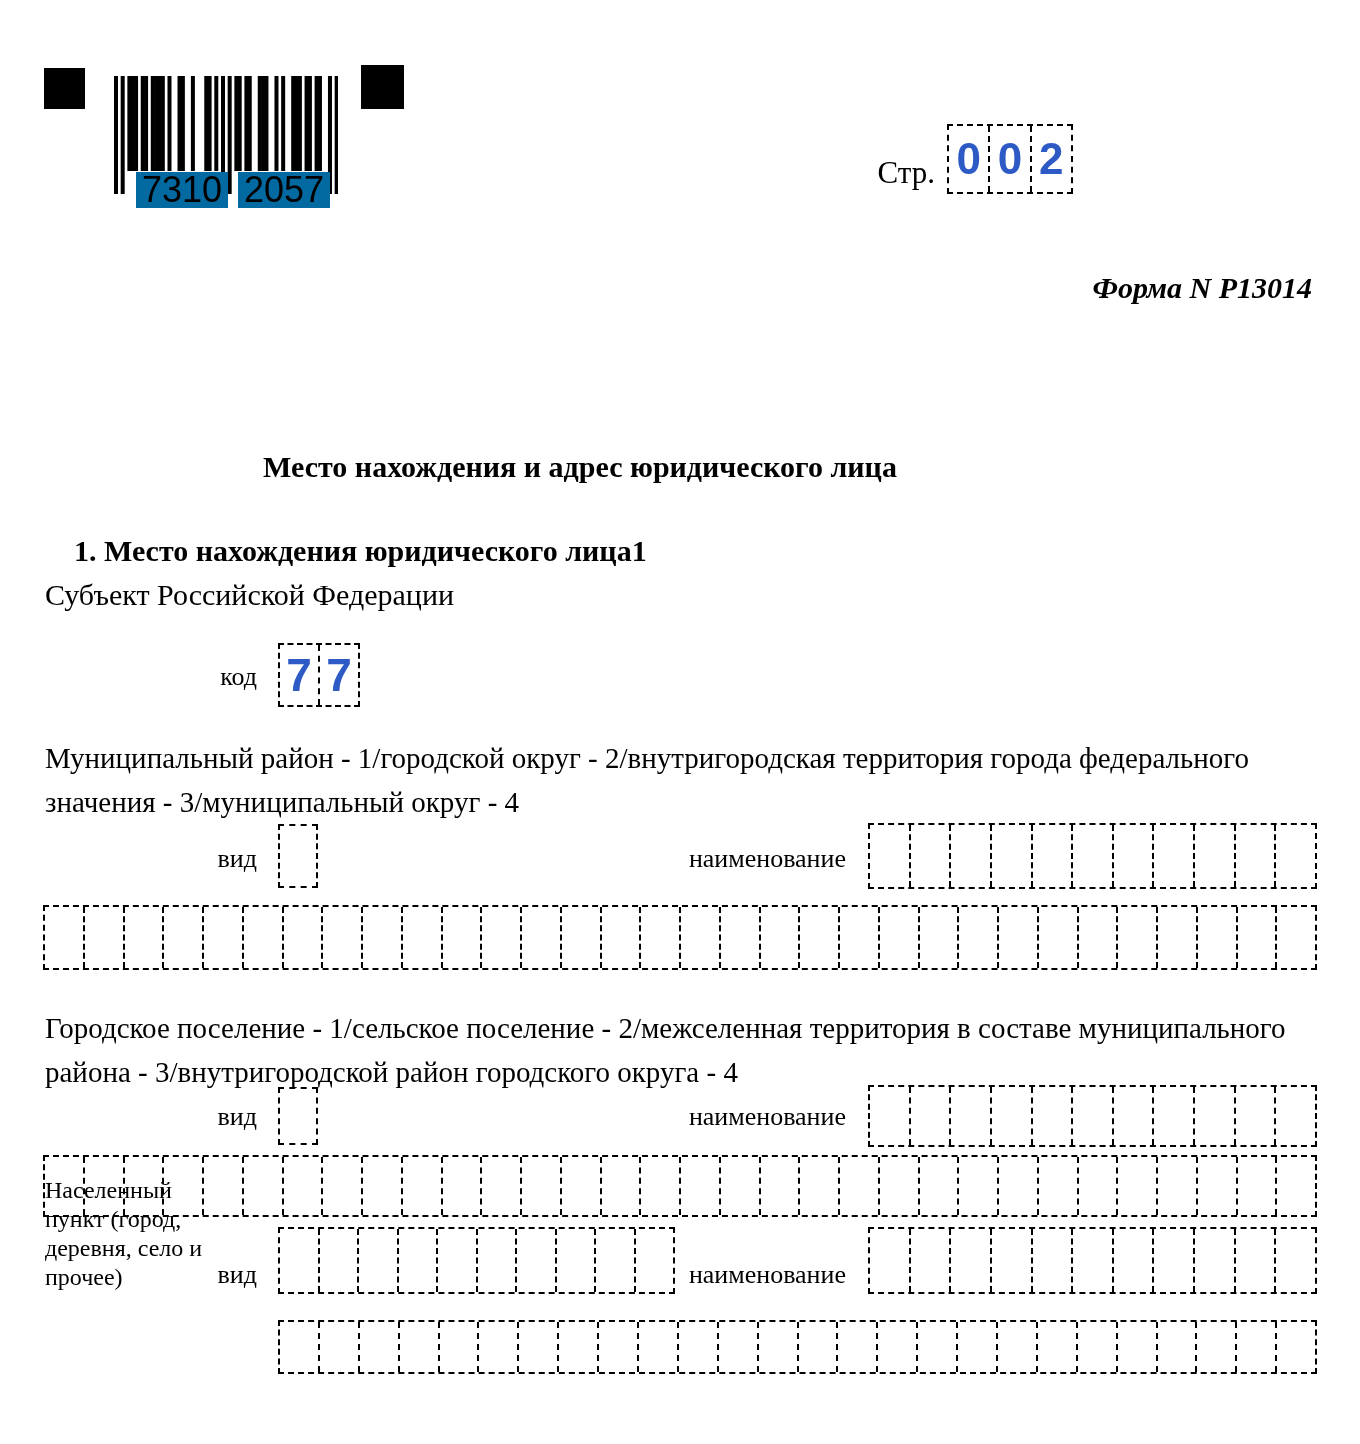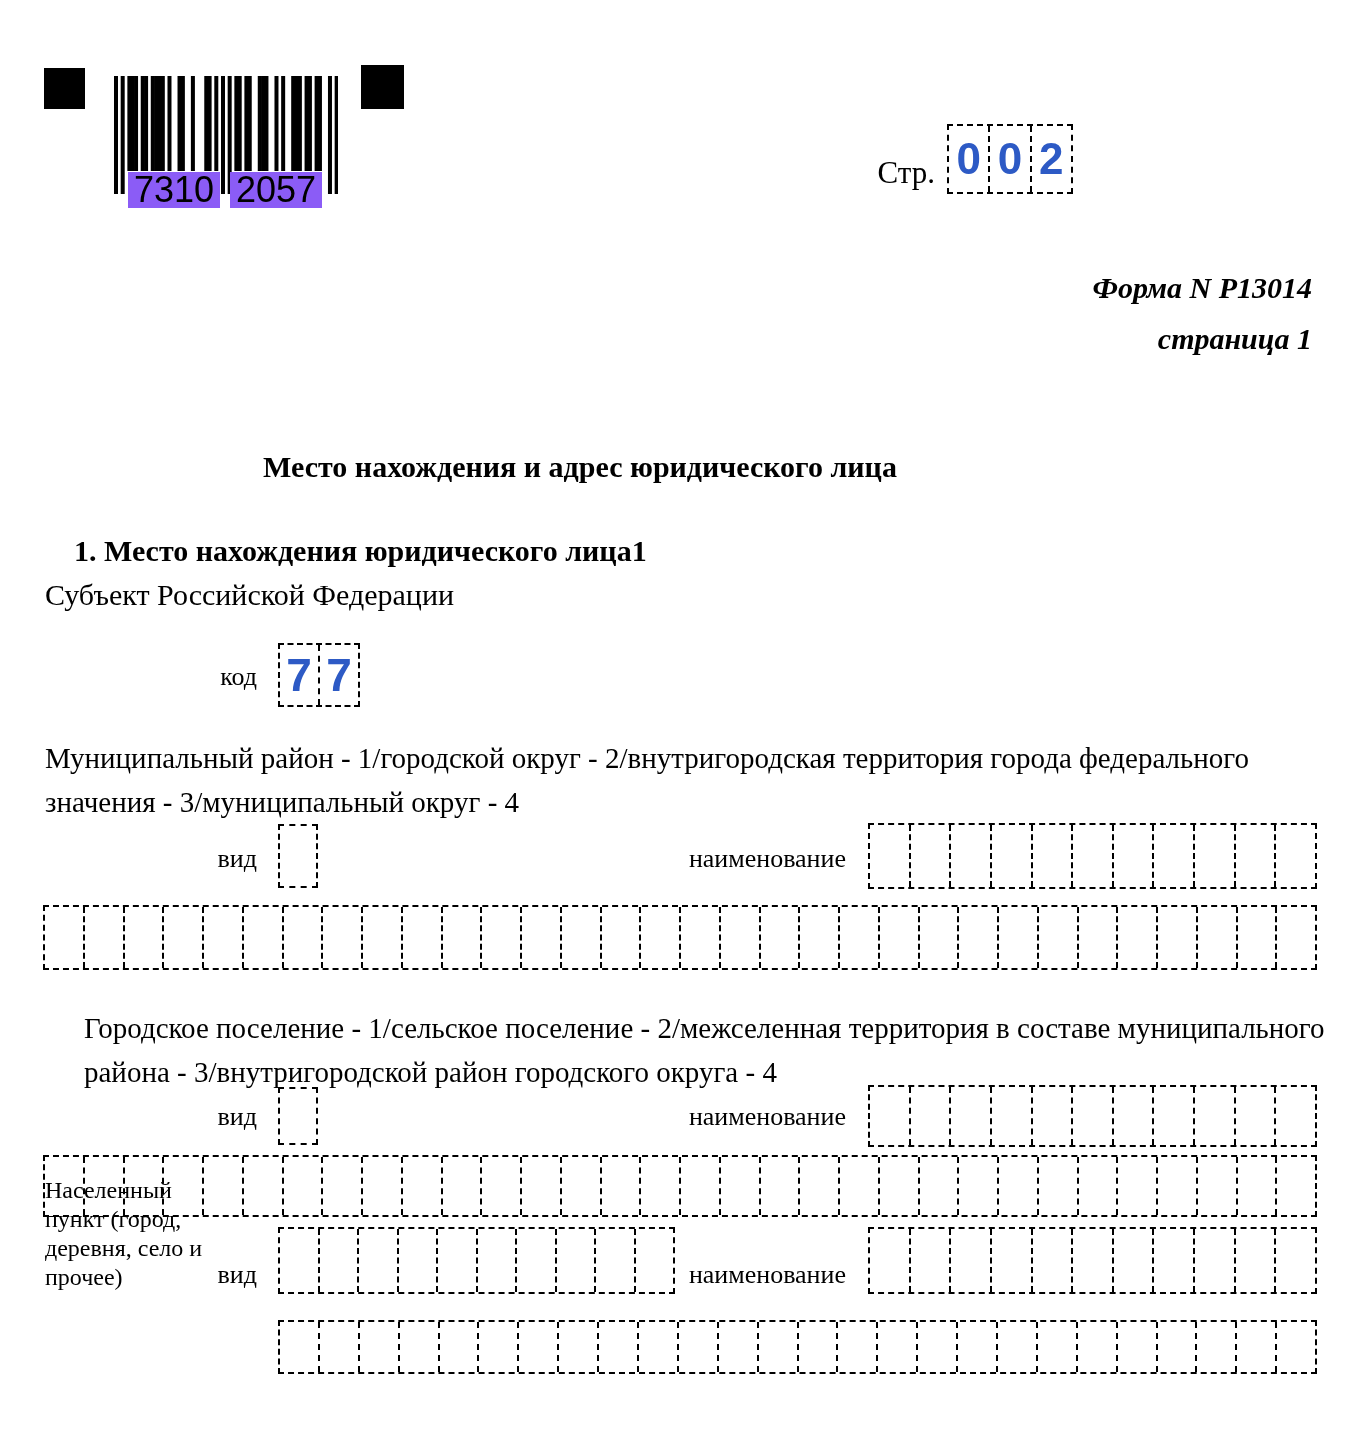--- a/index.html
+++ b/index.html
@@ -22,22 +22,22 @@
       font-family:"Liberation Sans",sans-serif;font-weight:bold;color:var(--blue,#2d5ac5);}
   .digit-grid .dcell:first-child{border-left:none;}
 
   .vid-box{border:2px dashed #000;}
 
   .small-label{font-size:26px;}
   .body-text{font-size:29px;line-height:44px;}
 
   
   #barcode-wrap svg rect{fill:#000;}
-  .bc-num{position:absolute;background:#8b5cf6;font-family:"Liberation Sans",sans-serif;
-          font-size:36px;line-height:36px;text-align:center;}
+  .bc-num{position:absolute;background:#0369a1;font-family:"Liberation Sans",sans-serif;
+          font-size:36px;line-height:36px;text-align:center;margin-left:8px;}
 </style>
 </head>
 <body>
 
 <div id="page">
 
   <div class="abs sq" style="left:44px;top:68px;width:41px;height:41px;"></div>
   <div class="abs sq" style="left:361px;top:65px;width:43px;height:44px;"></div>
 
   <div id="barcode-wrap" class="abs" style="left:114px;top:76px;width:224px;height:132px;">
@@ -87,21 +87,20 @@
 
   <div class="abs seriftxt right" style="left:820px;top:155px;width:115px;font-size:31px;">Стр.</div>
   <div class="abs digit-grid" style="left:947px;top:124px;width:126px;height:70px;">
     <div class="dcell" style="font-size:44px;">0</div>
     <div class="dcell" style="font-size:44px;">0</div>
     <div class="dcell" style="font-size:44px;">2</div>
   </div>
 
   <div class="abs right bold" style="left:712px;top:262px;width:600px;font-size:30px;line-height:51px;font-style:italic;">
     <div>Форма N Р13014</div>
-    <div>страница 1</div>
   </div>
 
   <div class="abs center bold" style="left:0;top:450px;width:1160px;font-size:30px;">Место нахождения и адрес юридического лица</div>
 
   <div class="abs bold" style="left:45px;top:534px;font-size:30px;margin-left:29px;">1. Место нахождения юридического лица1</div>
   <div class="abs" style="left:45px;top:578px;font-size:30px;">Субъект Российской Федерации</div>
 
   <div class="abs right small-label" style="left:200px;top:662px;width:57px;">код</div>
   <div class="abs digit-grid" style="left:278px;top:643px;width:82px;height:64px;">
     <div class="dcell" style="font-size:46px;">7</div>
@@ -155,21 +154,21 @@
       <div class="cell"></div>
       <div class="cell"></div>
       <div class="cell"></div>
       <div class="cell"></div>
       <div class="cell"></div>
       <div class="cell"></div>
       <div class="cell"></div>
       <div class="cell"></div>
     </div>
 
-  <div class="abs body-text" style="left:45px;top:1006px;width:1252px;margin-left:39px;">Городское поселение - 1/сельское поселение - 2/межселенная территория в составе муниципального района - 3/внутригородской район городского округа - 4</div>
+  <div class="abs body-text" style="left:45px;top:1006px;width:1252px;">Городское поселение - 1/сельское поселение - 2/межселенная территория в составе муниципального района - 3/внутригородской район городского округа - 4</div>
 
   <div class="abs right small-label" style="left:200px;top:1102px;width:57px;">вид</div>
   <div class="abs vid-box" style="left:278px;top:1087px;width:40px;height:58px;"></div>
   <div class="abs right small-label" style="left:680px;top:1102px;width:166px;">наименование</div>
   <div class="abs grid" style="left:868px;top:1085px;width:449px;height:62px;">
       <div class="cell"></div>
       <div class="cell"></div>
       <div class="cell"></div>
       <div class="cell"></div>
       <div class="cell"></div>

